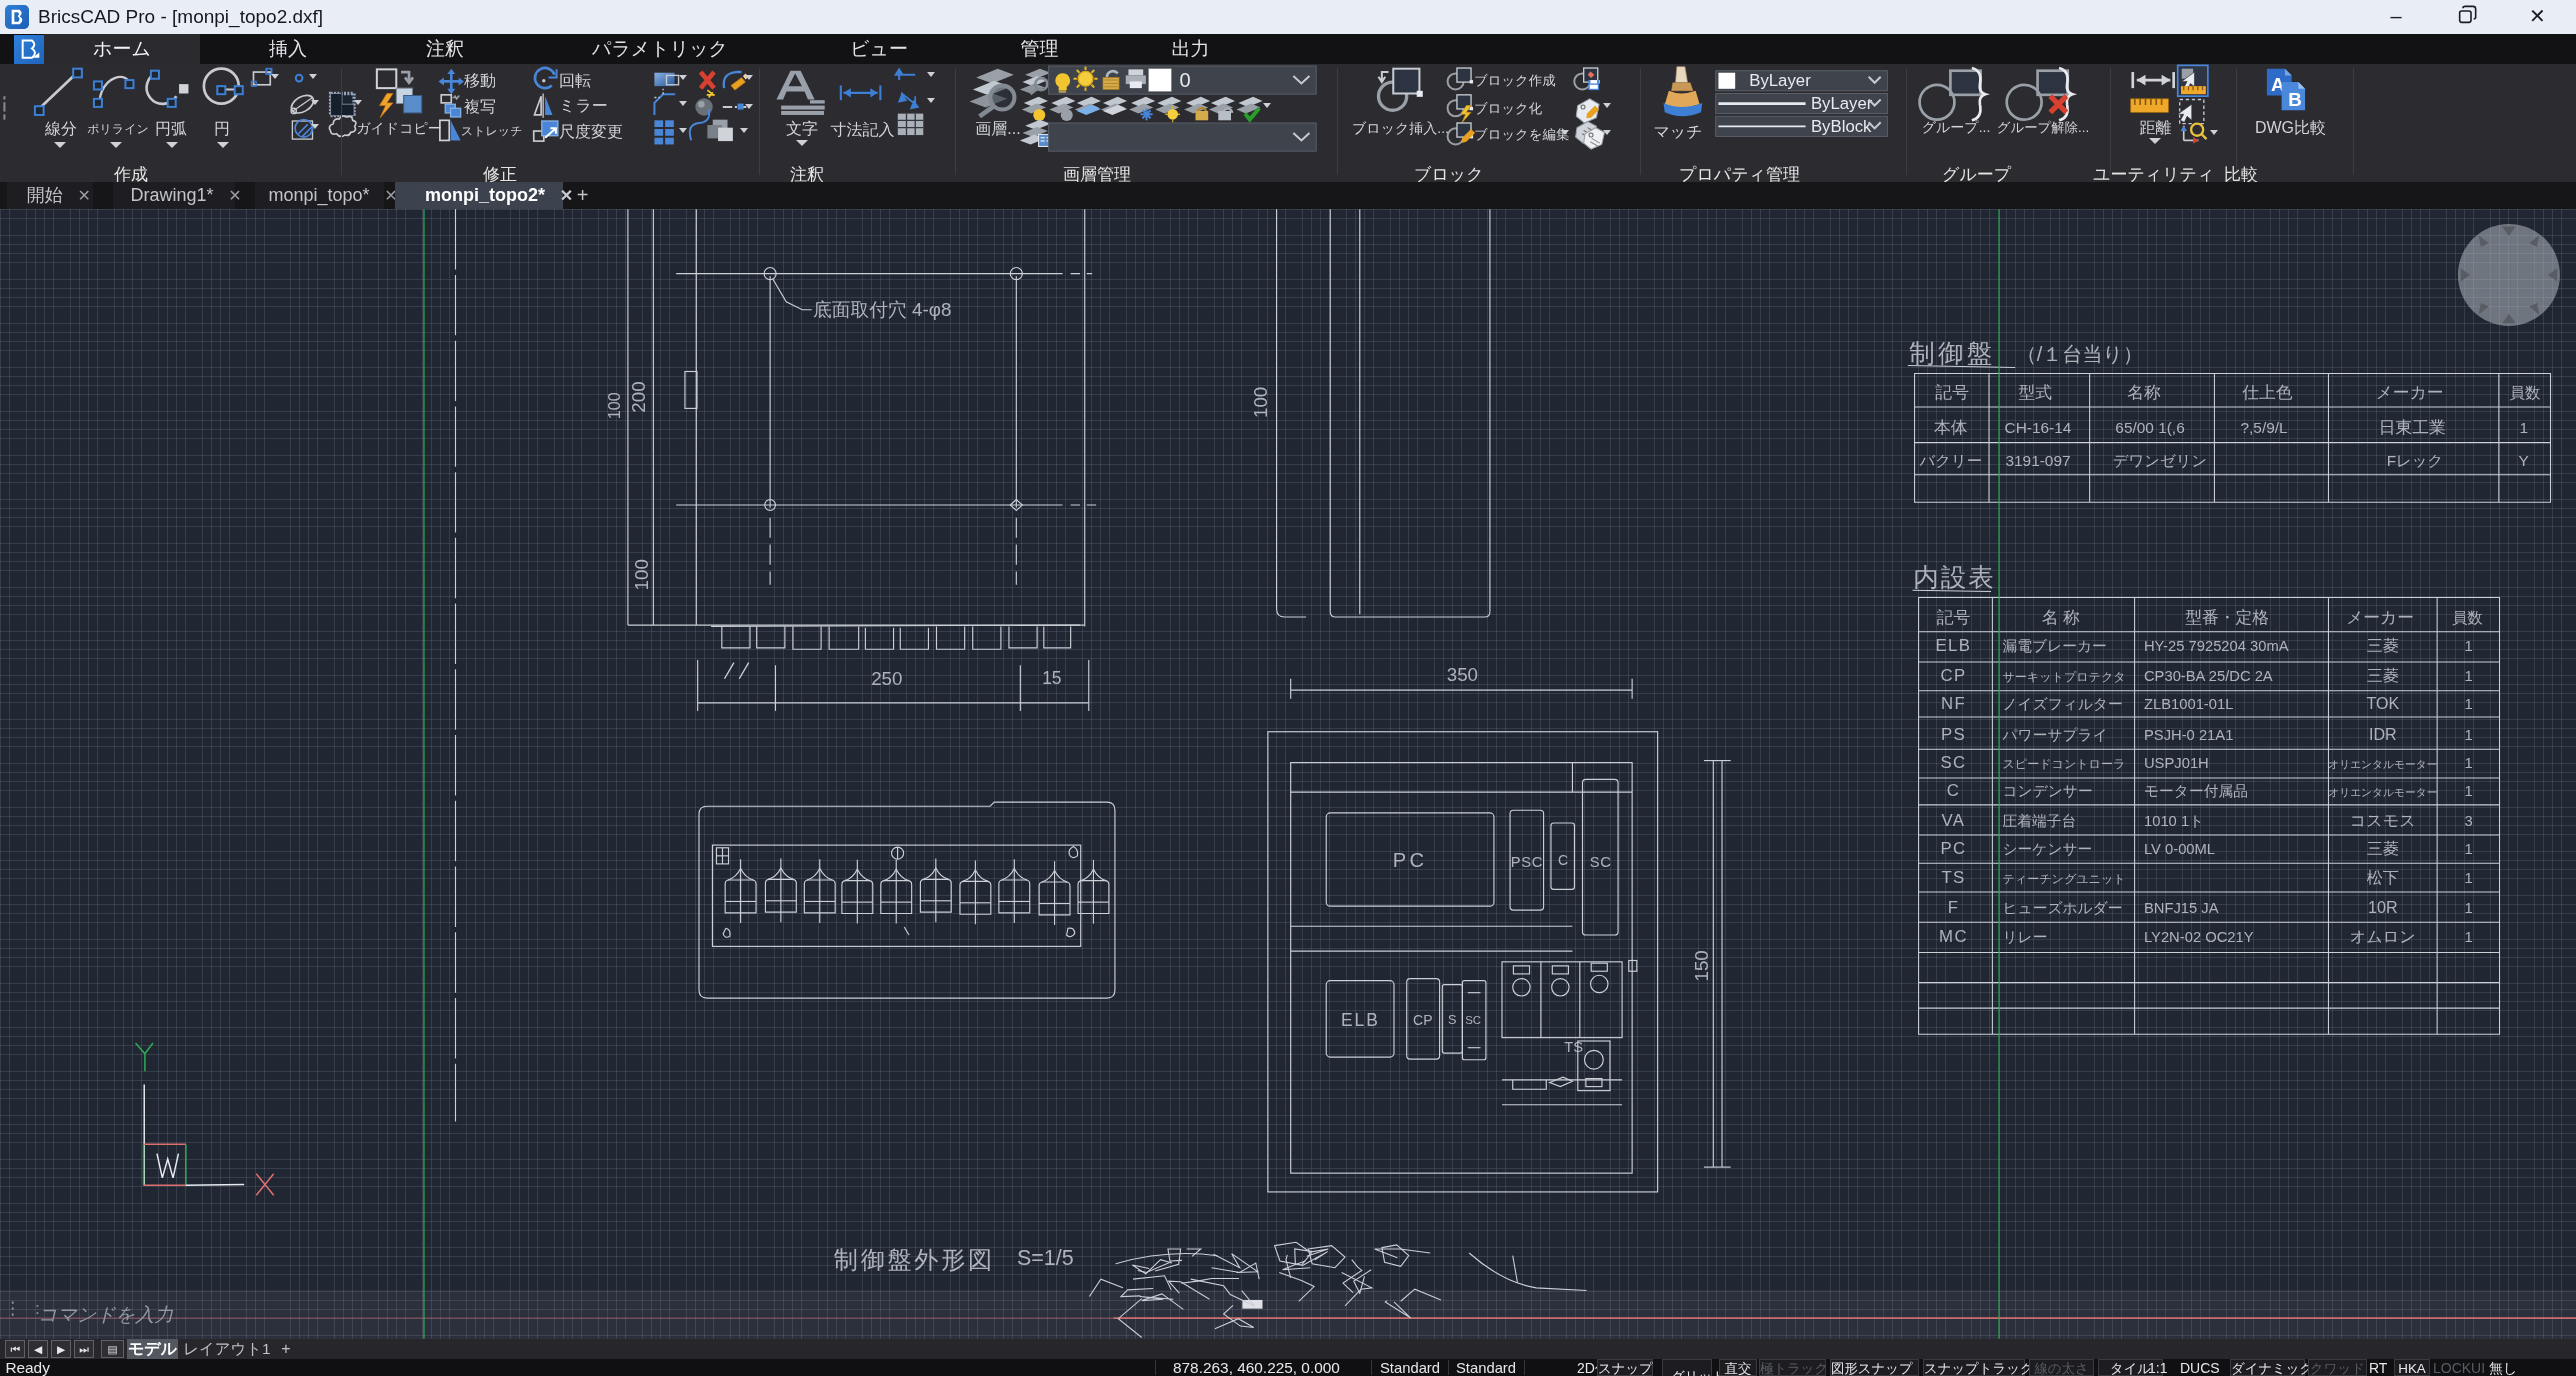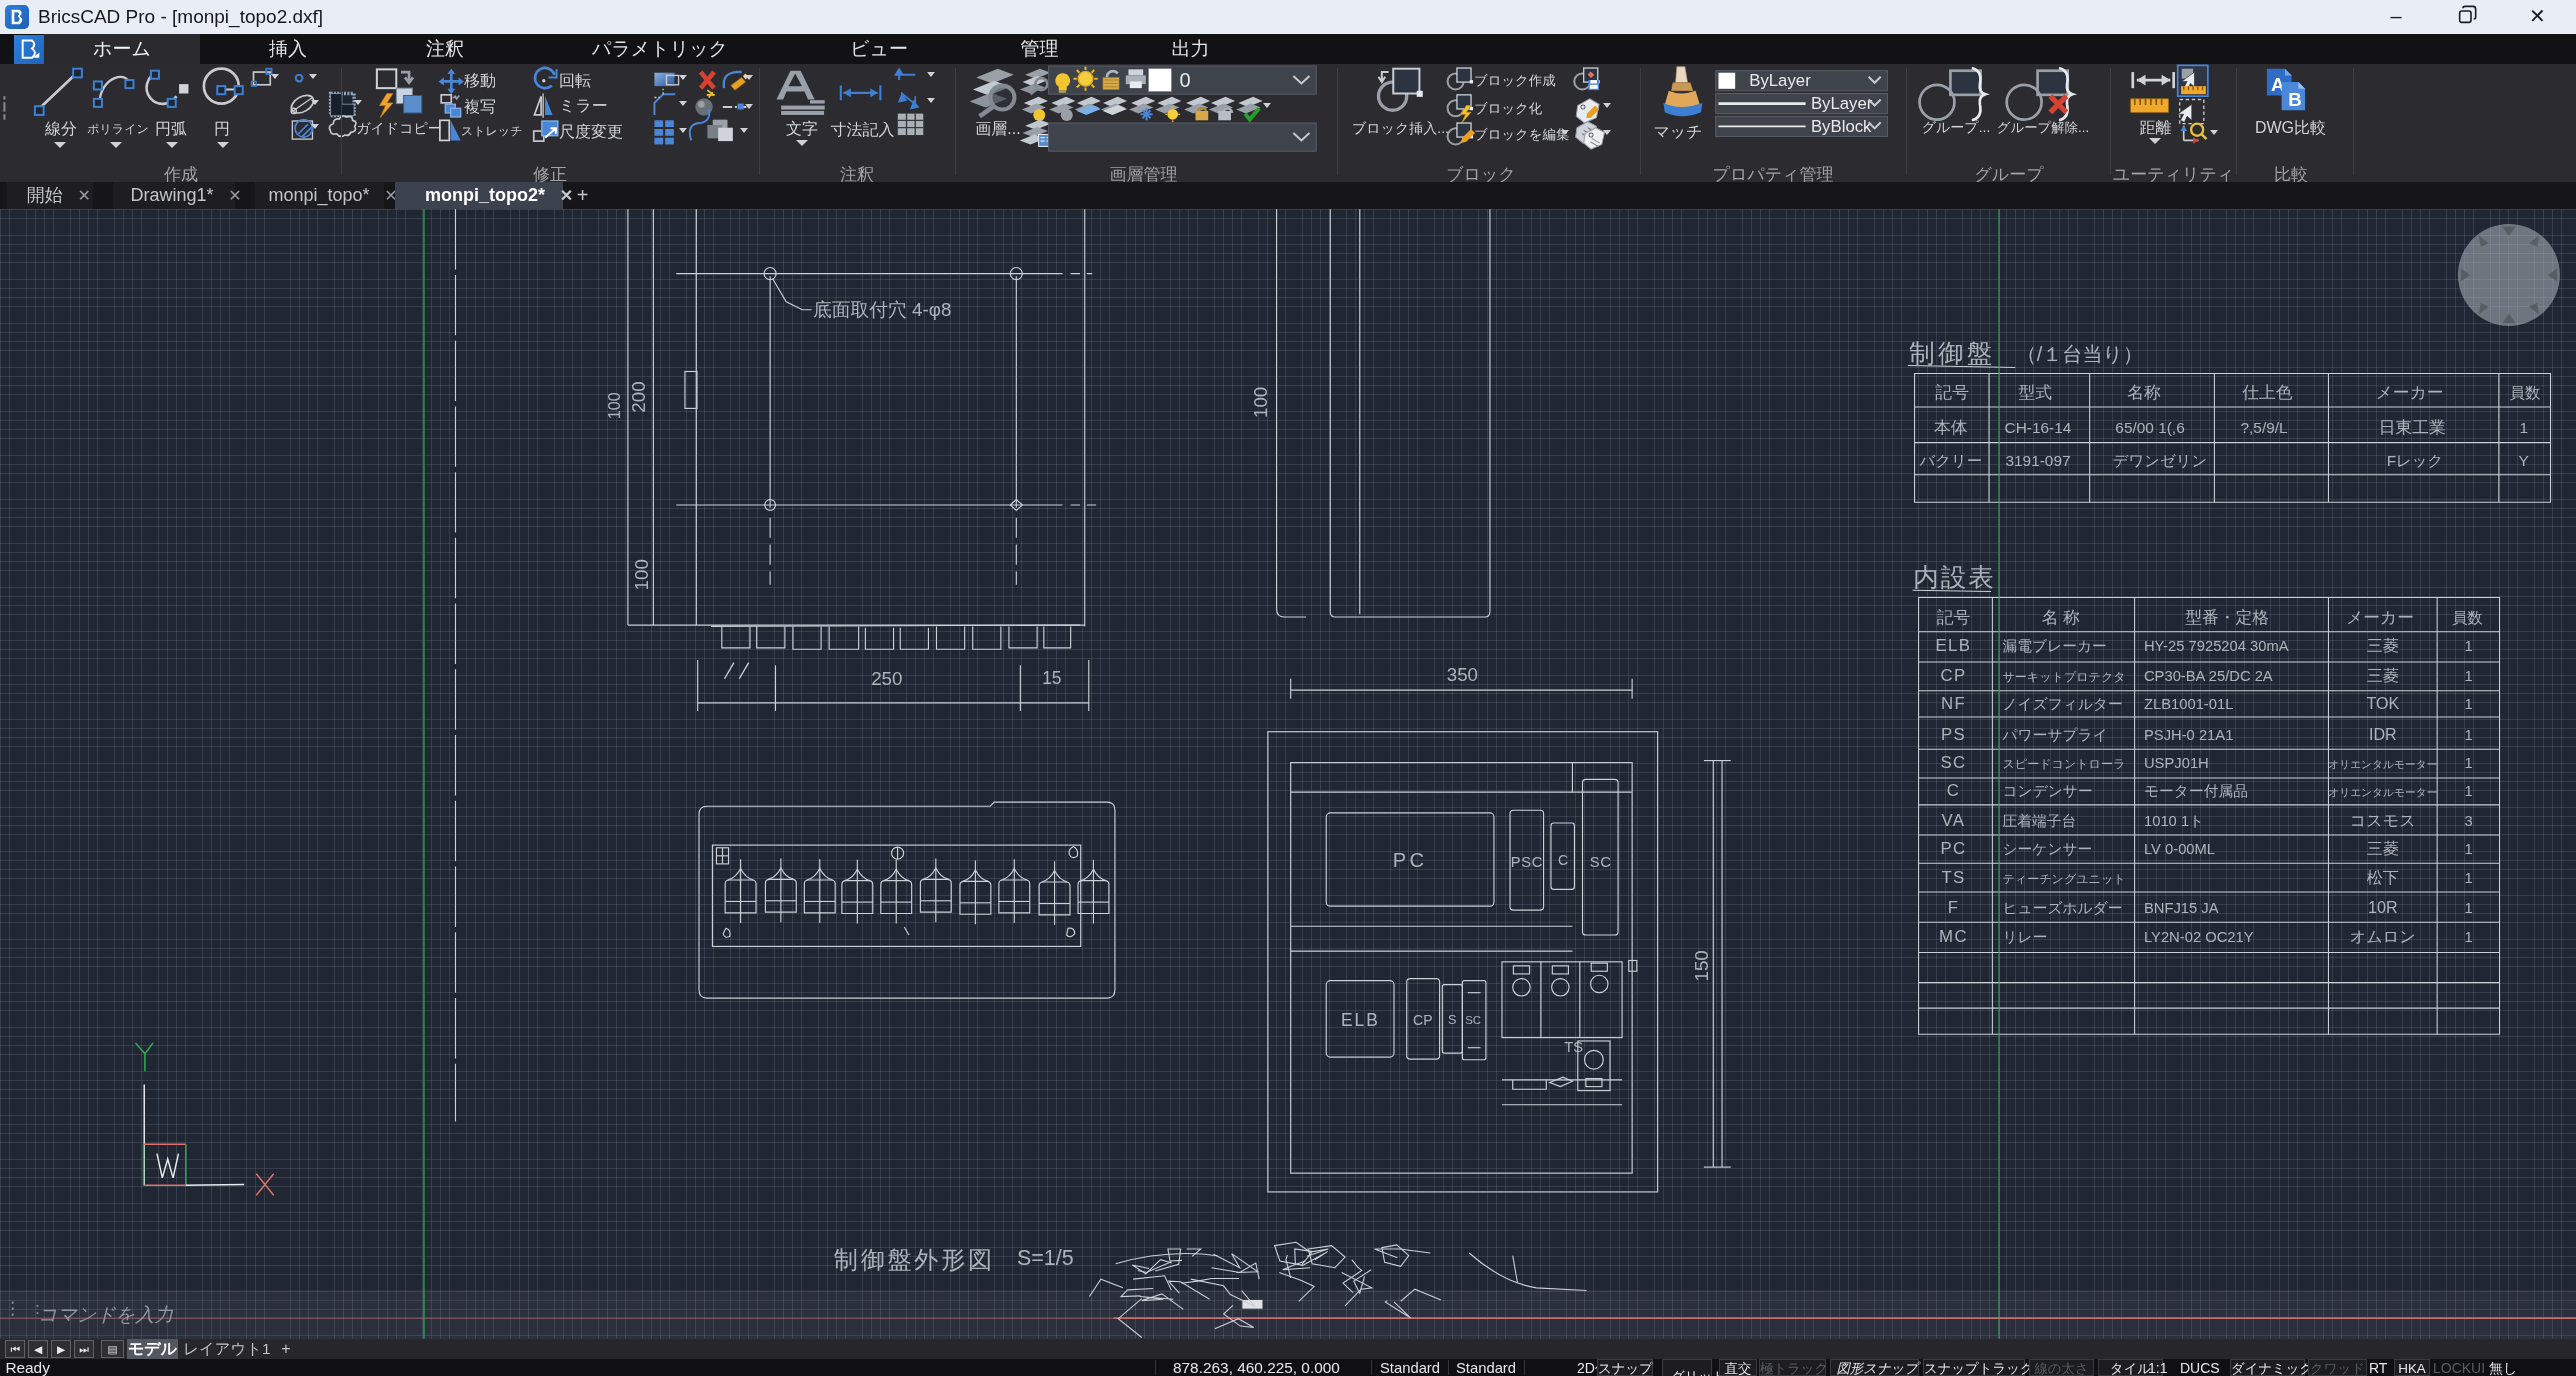--- a/index.html
+++ b/index.html
@@ -13,21 +13,21 @@
   .winbtn { position:absolute; top:0; width:60px; height:34px; color:#1a1c20; font-size:20px; text-align:center; line-height:32px; }
   
   #tabrow { position:absolute; left:0; top:34px; width:2576px; height:30px; background:#121215; }
   #tabrow .appbtn { position:absolute; left:14px; top:1.3px; width:30px; height:29px;
      background:linear-gradient(135deg,#2f80da,#1d64bc); }
   .rtab { position:absolute; top:0; height:30px; font-size:19px; color:#e3e4e8; text-align:center; line-height:30px; }
   .rtab.active { background:#29292e; color:#f2f3f5; }
   
   #ribbon { position:absolute; left:0; top:64px; width:2576px; height:118px; background:#2b2b30; }
   .gsep { position:absolute; top:4px; width:1.3px; height:107px; background:#3d3d44; }
-  .glabel { position:absolute; top:99px; height:17.4px; font-size:17px; color:#a3a3a3; text-align:center; white-space:nowrap; }
+  .glabel { position:absolute; top:99px; height:17.4px; font-size:17px; color:#e5e5e5; white-space:nowrap; }
   .blabel { position:absolute; font-size:16px; color:#d3d5da; text-align:center; white-space:nowrap; }
   .slabel { position:absolute; font-size:16px; color:#d3d5da; white-space:nowrap; }
   .dropar { position:absolute; width:0; height:0; border-left:6px solid transparent; border-right:6px solid transparent; border-top:6.7px solid #cfd1d6; }
   .dropsm { position:absolute; width:0; height:0; border-left:4.7px solid transparent; border-right:4.7px solid transparent; border-top:5.4px solid #cfd1d6; }
   
   #doctabs { position:absolute; left:0; top:182px; width:2576px; height:27.5px; background:#161619; }
   .dtab { position:absolute; top:0; height:27.5px; font-size:18px; color:#c2c4ca; line-height:27.5px; background:#1e1e22; }
   .dtab .x { color:#9a9ca4; font-size:16px; margin-left:14.8px; }
   .dtab.active { background:#3c434f; color:#ffffff; font-weight:bold; }
   
@@ -808,21 +808,21 @@
   <div class="sdiv" style="left:1371px;"></div>
   <div class="sitem" style="left:1375px; width:70px; text-align:center; font-size:14.8px;">Standard</div>
   <div class="sdiv" style="left:1448px;"></div>
   <div class="sitem" style="left:1452px; width:68px; text-align:center; font-size:14.8px;">Standard</div>
   <div class="sdiv" style="left:1524px;"></div>
   <div class="sitem" style="left:1528px; width:62px; text-align:center; font-size:14px;margin-left:41px;">2D作図</div>
   <div class="sitem sbtn" style="left:1597px; width:56px; text-align:center; font-size:13.4px; padding:0;">スナップ</div>
   <div class="sitem sbtn" style="left:1662px; width:50px; text-align:center; font-size:13.4px; padding:8px;">グリッド</div>
   <div class="sitem sbtn" style="left:1719px; width:38px; text-align:center; font-size:13.4px; padding:0;">直交</div>
   <div class="sitem sbtn sdim" style="left:1759px; width:67px; text-align:center; font-size:13.4px; padding:0;">極トラック</div>
-  <div class="sitem sbtn" style="left:1830px; width:89px; text-align:right; font-size:13.4px; padding:0;font-style:italic;">図形スナップ</div>
+  <div class="sitem sbtn" style="left:1830px; width:89px; text-align:left; font-size:13.4px; padding:0;">図形スナップ</div>
   <div class="sitem sbtn" style="left:1923px; width:102px; text-align:center; font-size:13.4px; padding:0;">スナップトラック</div>
   <div class="sitem sbtn sdim" style="left:2029px; width:65px; text-align:center; font-size:13.4px; padding:0;">線の太さ</div>
   <div class="sitem sbtn" style="left:2098px; width:65px; text-align:center; font-size:13.4px; padding:0;">タイル</div>
   <div class="sitem" style="left:2148px; font-size:14px;">1:1</div>
   <div class="sitem" style="left:2180px; font-size:14px;">DUCS</div>
   <div class="sitem sbtn" style="left:2230px; width:75px; text-align:center; font-size:13.4px; padding:0;">ダイナミック</div>
   <div class="sitem sbtn sdim" style="left:2308px; width:59px; text-align:center; font-size:13.4px; padding:0;">クワッド</div>
   <div class="sitem" style="left:2369px; font-size:14px;">RT</div>
   <div class="sitem sbtn" style="left:2394px; width:36px; text-align:center; font-size:13.4px; padding:0;">HKA</div>
   <div class="sitem sdim" style="left:2433px; font-size:14px;">LOCKUI</div>

